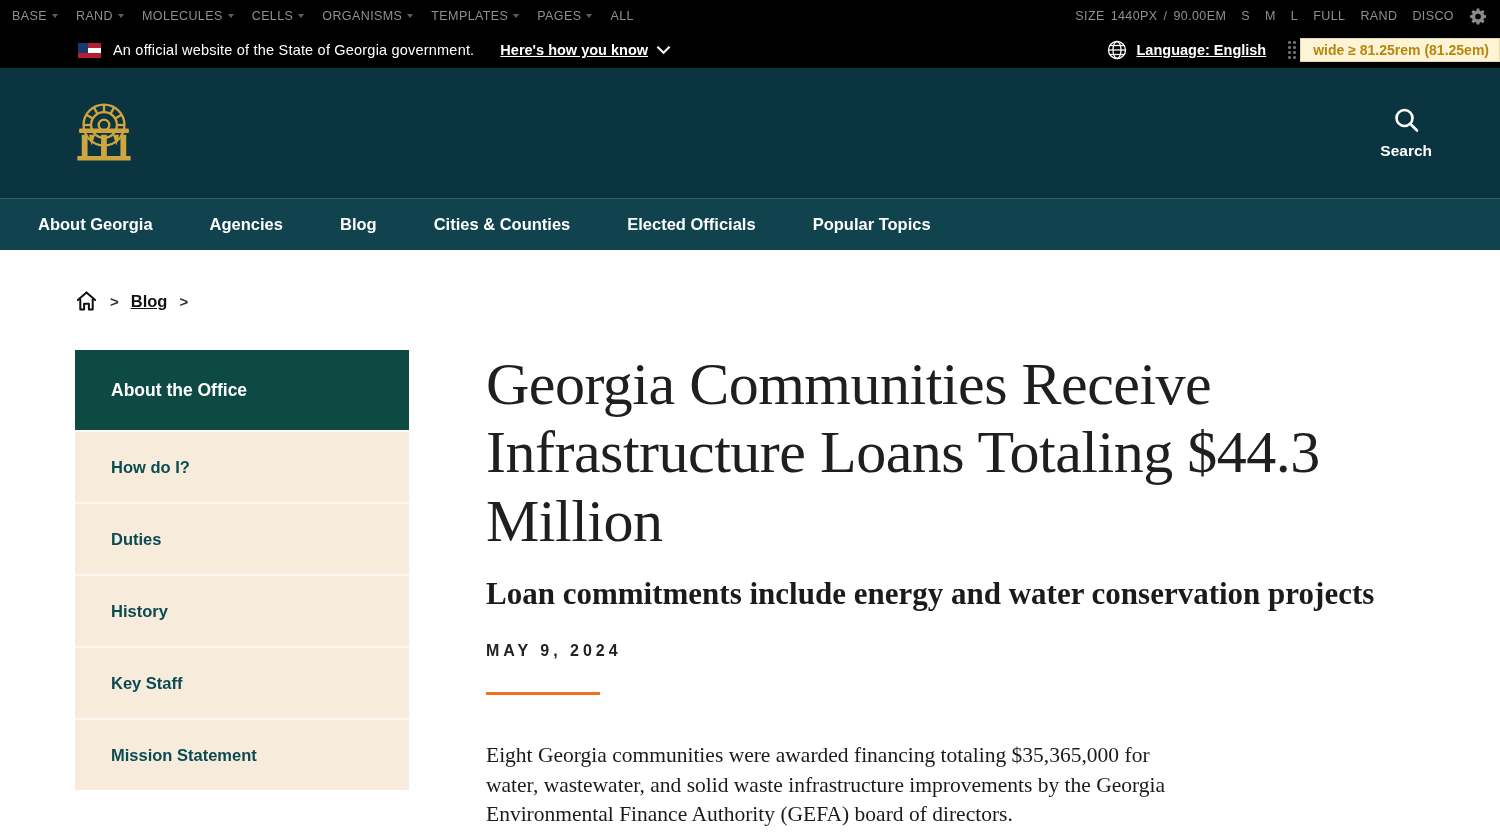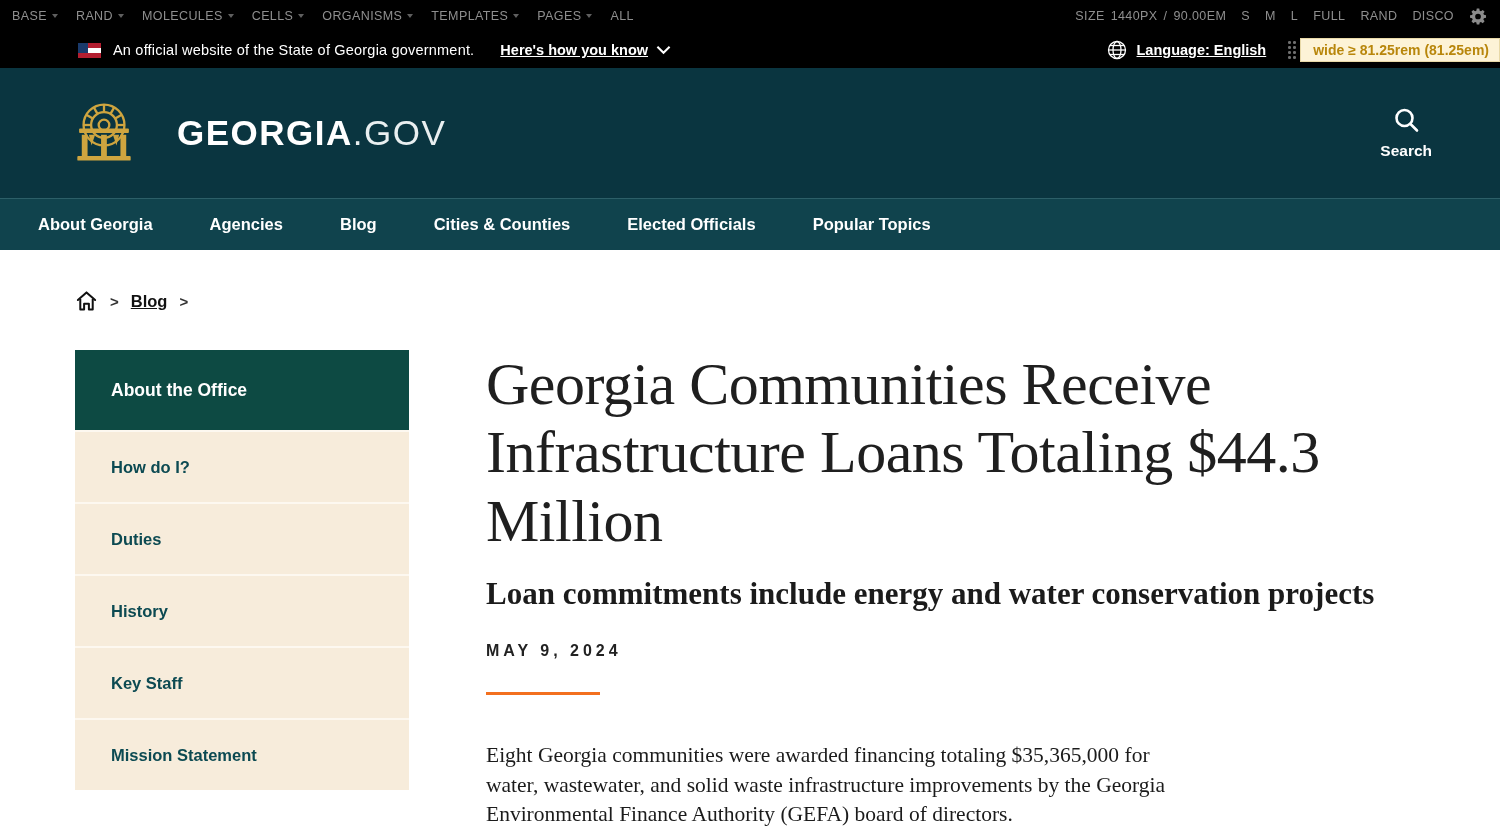--- a/index.html
+++ b/index.html
@@ -198,21 +198,20 @@
           <rect x="4" y="31" width="56" height="5" rx="1"></rect>
           <rect x="7" y="38" width="6.5" height="24"></rect>
           <rect x="28.7" y="38" width="6.5" height="24"></rect>
           <rect x="50.5" y="38" width="6.5" height="24"></rect>
           <rect x="2" y="62" width="60" height="5" rx="1"></rect>
           <path d="M15 38 L22 38 L18 50 Z"></path>
           <path d="M49 38 L42 38 L46 50 Z"></path>
         </g>
       </svg>
     </span>
-    <span class="brand"><b>GEORGIA</b><span>.GOV</span></span>
     <span class="search-block">
       <svg width="27" height="27" viewBox="0 0 27 27">
         <circle cx="11.5" cy="11.5" r="8" fill="none" stroke="#fff" stroke-width="2.6"></circle>
         <line x1="17.5" y1="17.5" x2="24" y2="24" stroke="#fff" stroke-width="2.6" stroke-linecap="round"></line>
       </svg>
       <span class="search-label">Search</span>
     </span>
   </header>
 
   <nav class="main-nav">

